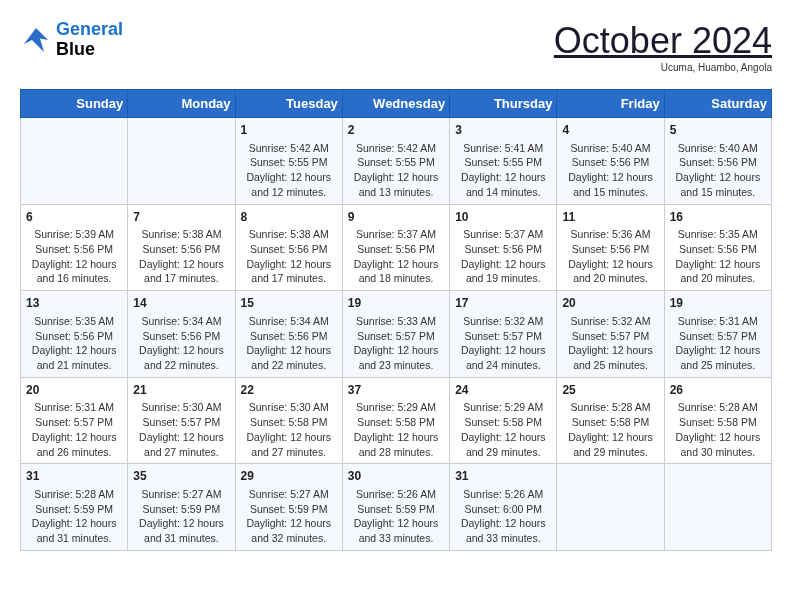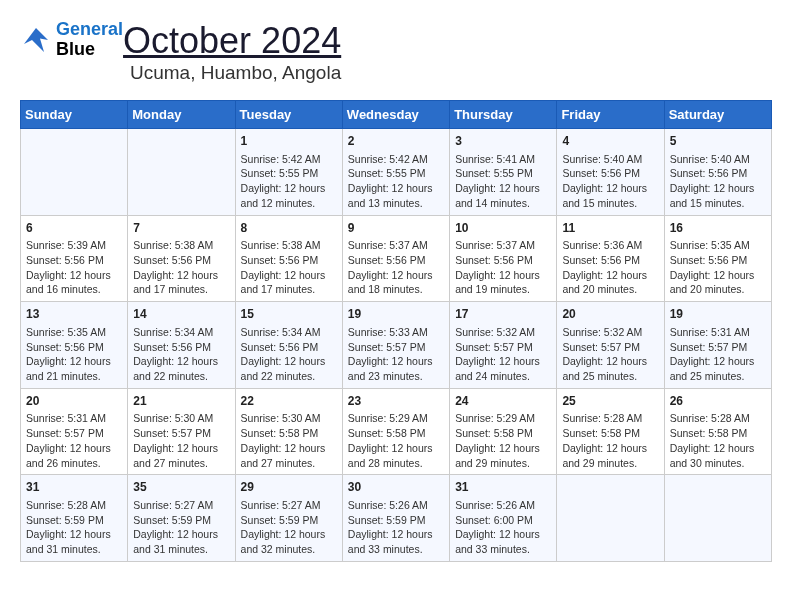--- a/index.html
+++ b/index.html
@@ -5,20 +5,21 @@
     * { margin: 0; padding: 0; box-sizing: border-box; }
     body {
       font-family: Arial, sans-serif;
       background: #fff;
       width: 792px;
       min-height: 612px;
       padding: 20px;
     }
     .header {
       display: flex;
+      justify-content: space-between;
       align-items: flex-start;
       margin-bottom: 16px;
     }
     .logo {
       display: flex;
       align-items: center;
       gap: 4px;
     }
     .logo-text {
       font-size: 18px;
@@ -34,33 +35,33 @@
     .title-block {
       text-align: right;
     }
     .month-title {
       font-size: 36px;
       font-weight: normal;
       color: #1a1a2e;
       text-decoration: underline;
     }
     .location {
-      font-size: 19px;
+      font-size: 10px;
       color: #333;
     }
     table {
       width: 100%;
       border-collapse: collapse;
       font-size: 11px;
     }
     thead th {
       background-color: #2a6dc9;
       color: #fff;
       padding: 6px 4px;
-      text-align: left;
+      text-align: right;
       font-size: 13px;
       font-weight: bold;
       border: 1px solid #1a5ab5;
       margin-left: 26px;
     }
     tbody td {
       border: 1px solid #ccc;
       vertical-align: top;
       padding: 4px 5px;
       min-height: 80px;
@@ -76,20 +77,21 @@
     }
     .day-num {
       font-weight: bold;
       font-size: 12px;
       display: block;
       margin-bottom: 2px;
     }
     .day-info {
       font-size: 10.5px;
       color: #333;
+      text-align: center;
     }
     .empty-cell {
       background-color: #fff;
     }
   </style>
 </head>
 <body>
 
 <div class="header">
   <div class="logo">
@@ -212,21 +214,21 @@
         </td>
         <td>
           <span class="day-num">21</span>
           <div class="day-info">Sunrise: 5:30 AM<br>Sunset: 5:57 PM<br>Daylight: 12 hours<br>and 27 minutes.</div>
         </td>
         <td>
           <span class="day-num">22</span>
           <div class="day-info">Sunrise: 5:30 AM<br>Sunset: 5:58 PM<br>Daylight: 12 hours<br>and 27 minutes.</div>
         </td>
         <td>
-          <span class="day-num">23</span>
+          <span class="day-num">37</span>
           <div class="day-info">Sunrise: 5:29 AM<br>Sunset: 5:58 PM<br>Daylight: 12 hours<br>and 28 minutes.</div>
         </td>
         <td>
           <span class="day-num">24</span>
           <div class="day-info">Sunrise: 5:29 AM<br>Sunset: 5:58 PM<br>Daylight: 12 hours<br>and 29 minutes.</div>
         </td>
         <td>
           <span class="day-num">25</span>
           <div class="day-info">Sunrise: 5:28 AM<br>Sunset: 5:58 PM<br>Daylight: 12 hours<br>and 29 minutes.</div>
         </td>

